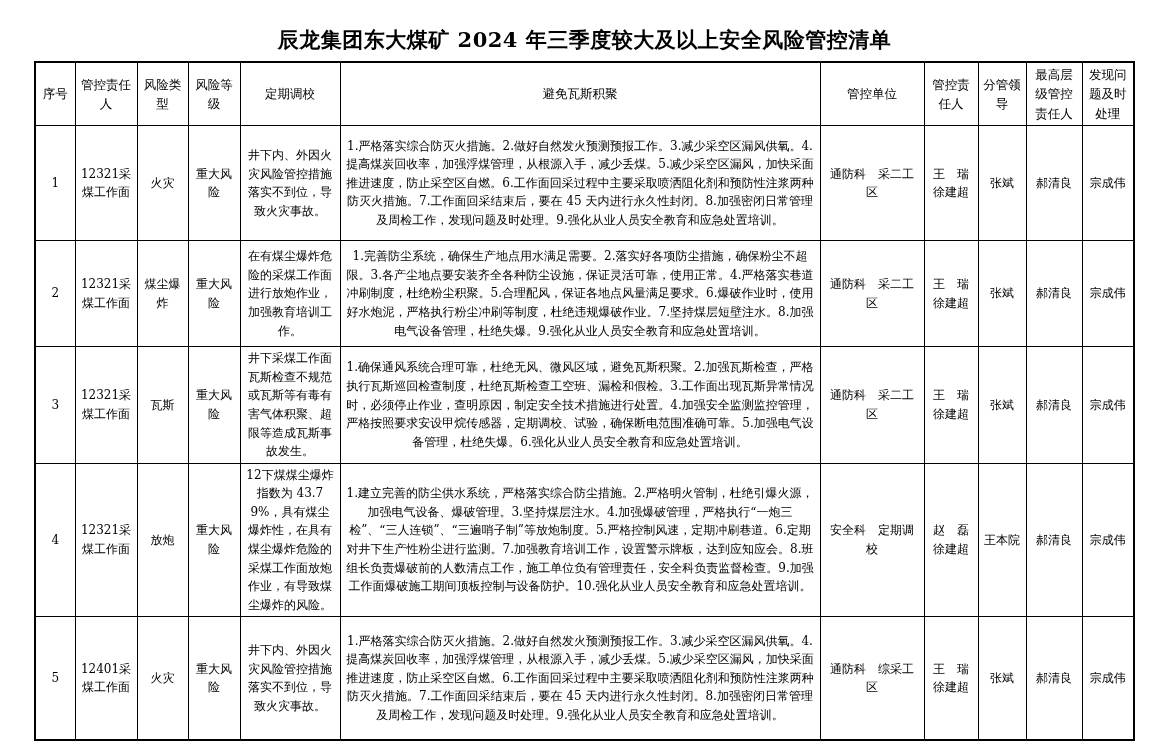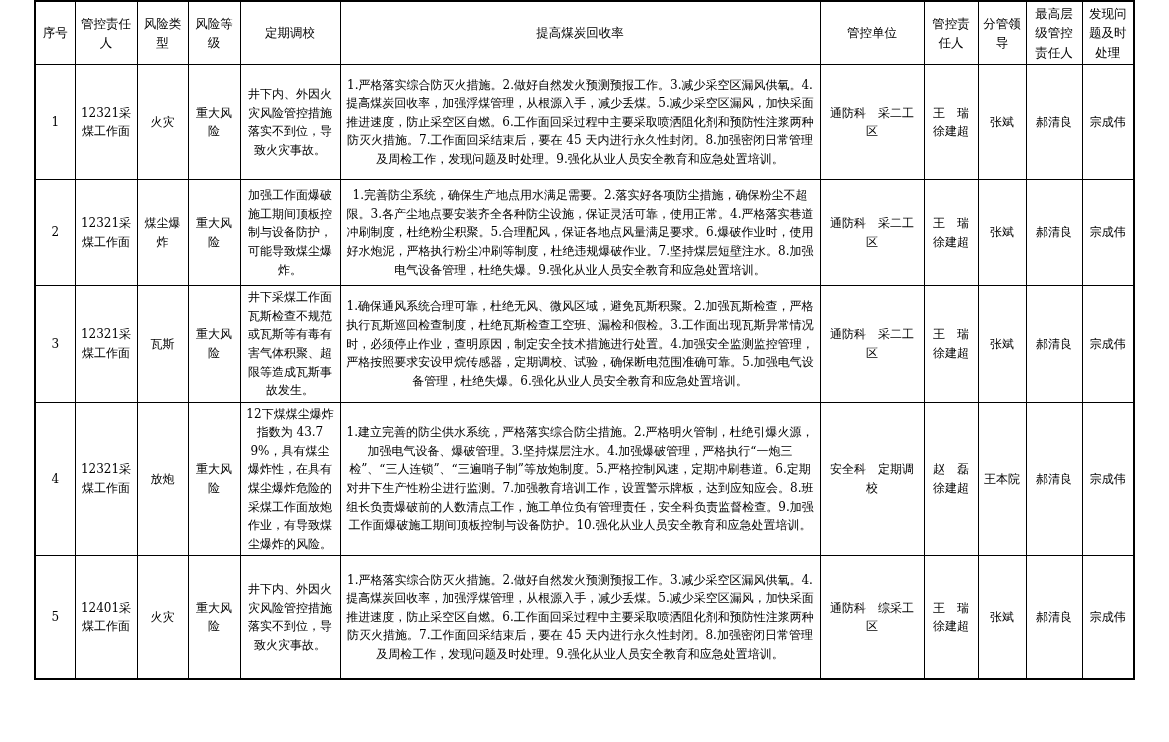--- a/index.html
+++ b/index.html
@@ -66,20 +66,21 @@
   tr.row-1 { height: 115px; }
   tr.row-2 { height: 106px; }
   tr.row-3 { height: 116px; }
   tr.row-4 { height: 142px; }
   tr.row-5 { height: 123px; }
 </style>
 </head>
 <body>
 
 <div class="page">
+  <h1 class="doc-title">辰龙集团东大煤矿 2024 年三季度较大及以上安全风险管控清单</h1>
 
   <table class="risk-table">
     <colgroup>
       <col style="width:40px">
         <col style="width:62px">
         <col style="width:51px">
         <col style="width:52px">
       <col style="width:100px">
         <col style="width:480px">
         <col style="width:104px">
@@ -88,21 +89,21 @@
         <col style="width:56px">
         <col style="width:52px">
     </colgroup>
     <thead>
       <tr class="hdr">
         <th>序号</th>
         <th>管控责任人</th>
         <th>风险类型</th>
         <th>风险等级</th>
         <th>定期调校</th>
-        <th>提高煤炭回收率</th>
+        <th>避免瓦斯积聚</th>
         <th>管控单位</th>
         <th>管控责任人</th>
         <th>分管领导</th>
         <th>最高层级管控责任人</th>
         <th>发现问题及时处理</th>
       </tr>
     </thead>
     <tbody>
       <tr class="row-1">
         <td>1</td>
@@ -116,21 +117,21 @@
 徐建超</td>
         <td>张斌</td>
         <td>郝清良</td>
         <td>宗成伟</td>
       </tr>
       <tr class="row-2">
         <td>2</td>
         <td>12321采煤工作面</td>
         <td>煤尘爆炸</td>
         <td>重大风险</td>
-        <td class="cell-desc">加强工作面爆破施工期间顶板控制与设备防护，可能导致煤尘爆炸。</td>
+        <td class="cell-desc">在有煤尘爆炸危险的采煤工作面进行放炮作业，加强教育培训工作。</td>
         <td class="cell-measures">1.完善防尘系统，确保生产地点用水满足需要。2.落实好各项防尘措施，确保粉尘不超限。3.各产尘地点要安装齐全各种防尘设施，保证灵活可靠，使用正常。4.严格落实巷道冲刷制度，杜绝粉尘积聚。5.合理配风，保证各地点风量满足要求。6.爆破作业时，使用好水炮泥，严格执行粉尘冲刷等制度，杜绝违规爆破作业。7.坚持煤层短壁注水。8.加强电气设备管理，杜绝失爆。9.强化从业人员安全教育和应急处置培训。</td>
         <td>通防科　采二工区</td>
         <td class="prewrap">王　瑞
 徐建超</td>
         <td>张斌</td>
         <td>郝清良</td>
         <td>宗成伟</td>
       </tr>
       <tr class="row-3">
         <td>3</td>

